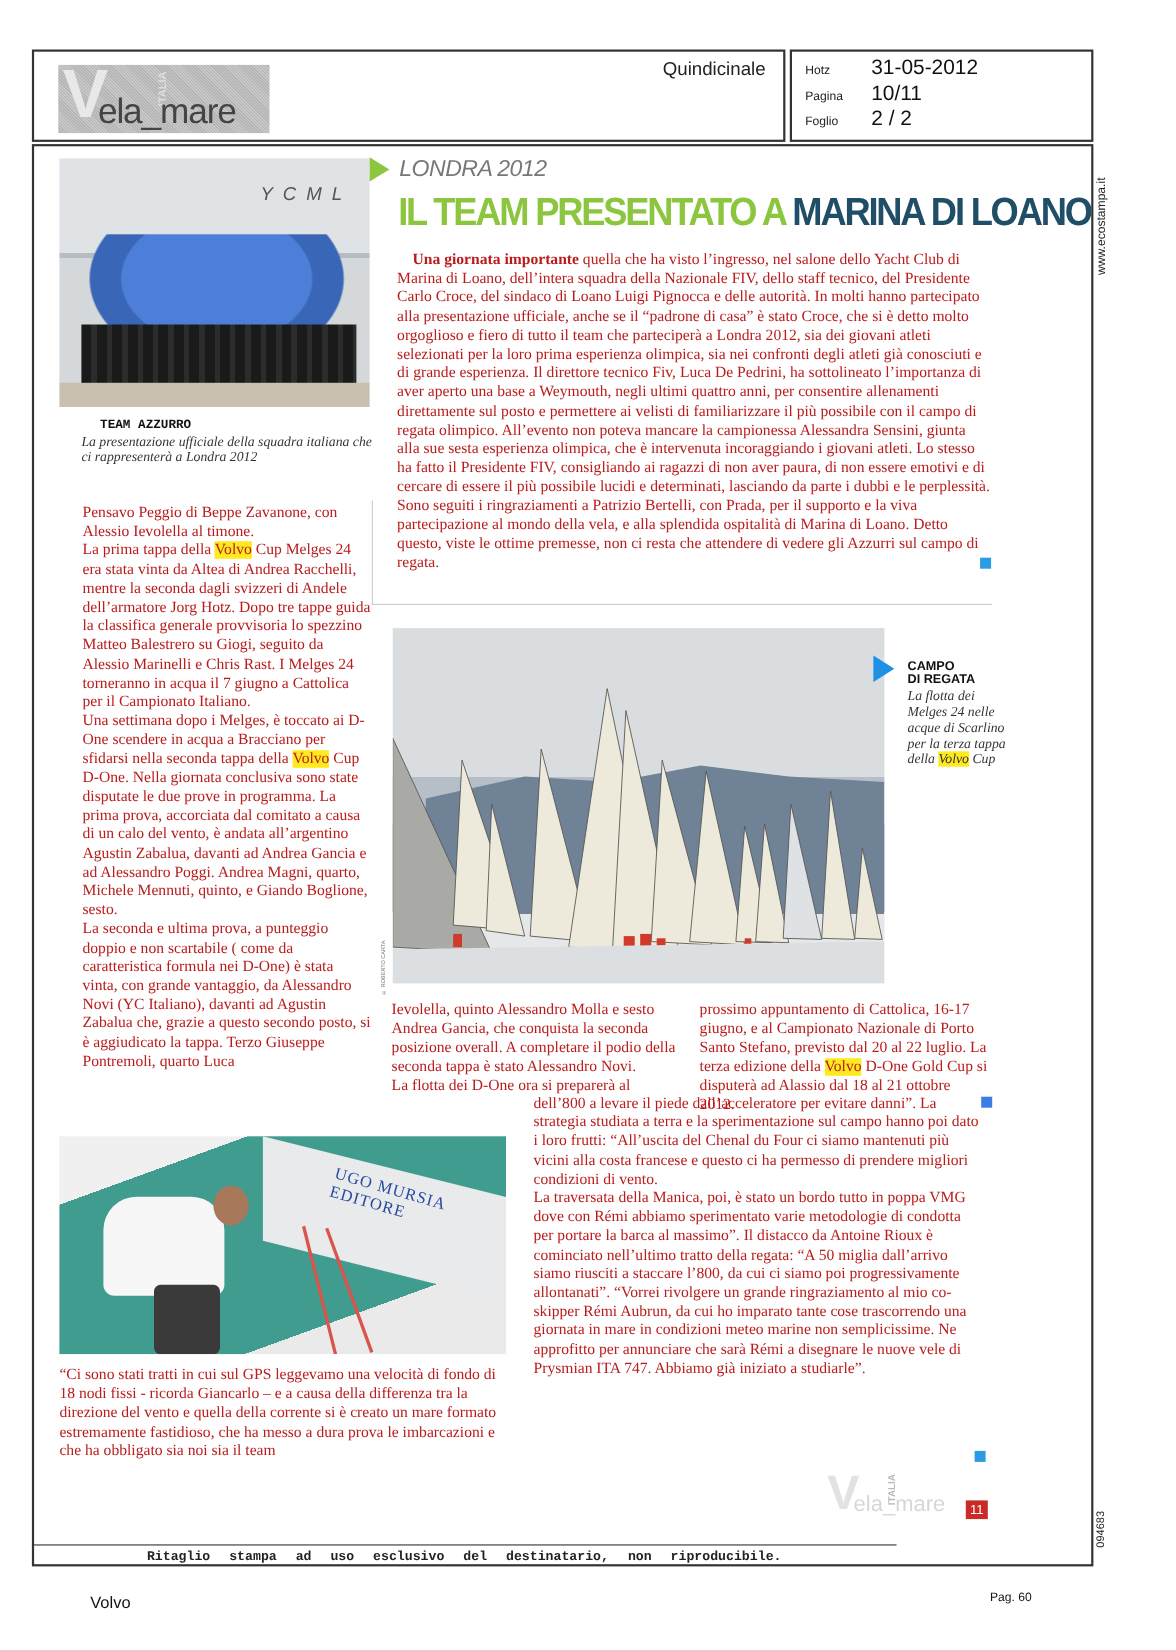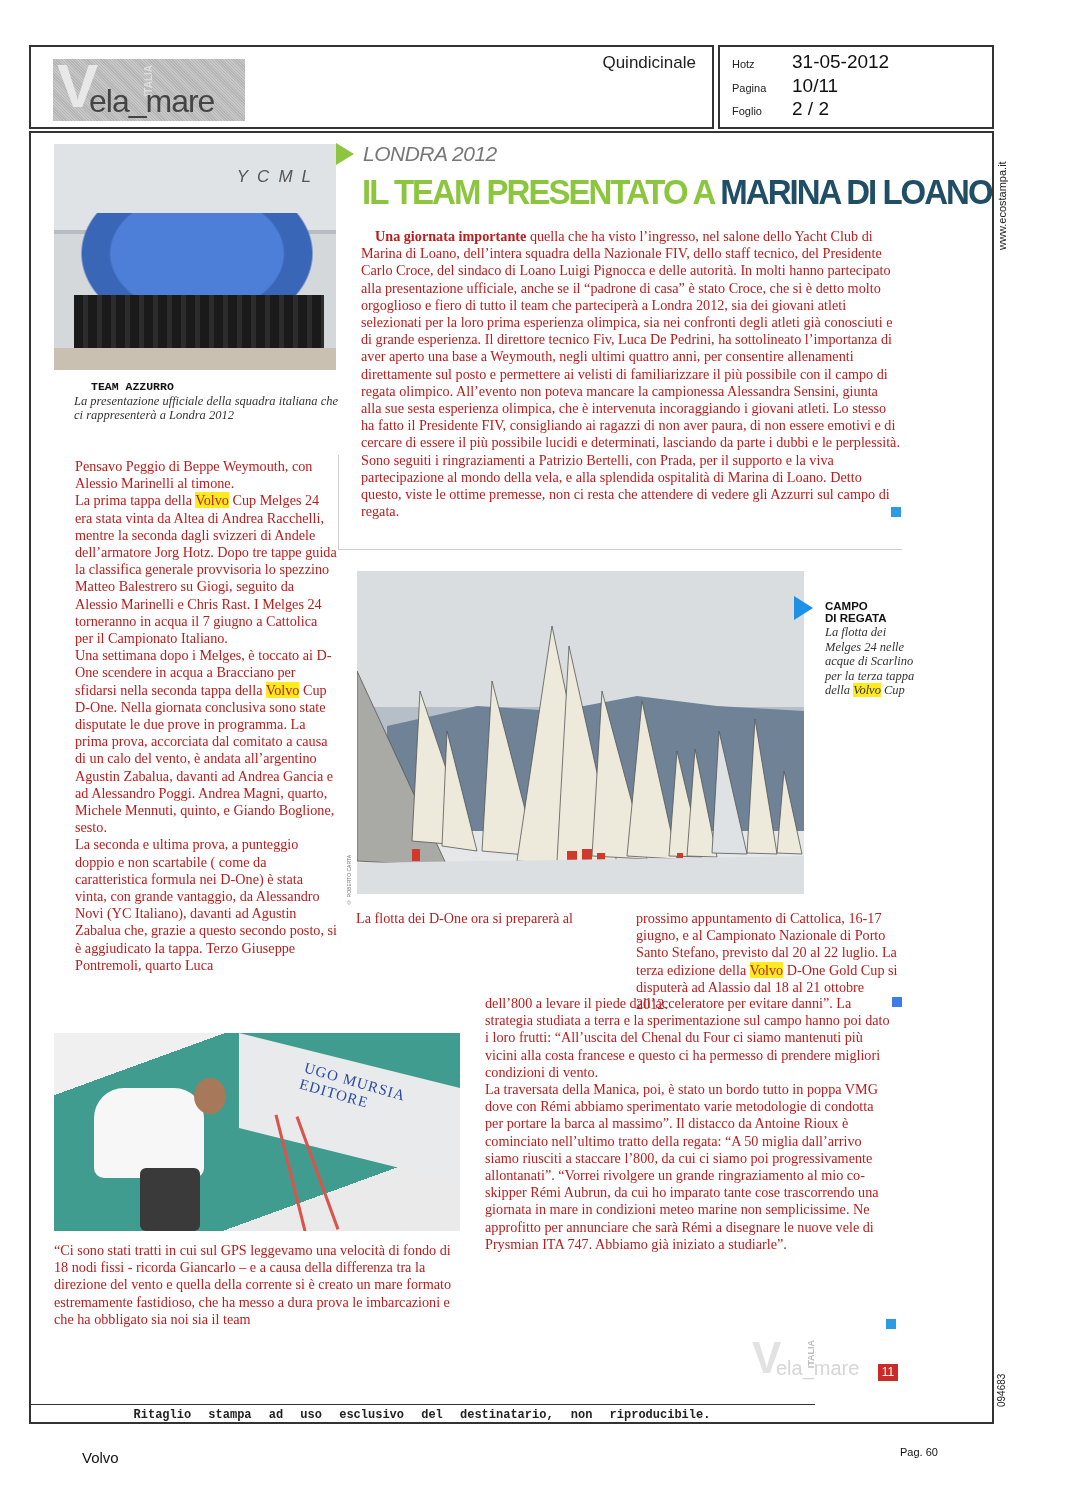--- a/index.html
+++ b/index.html
@@ -142,21 +142,21 @@
 <div class="abs kicker">LONDRA 2012</div>
 <div class="abs headline"><span class="hl-green">IL TEAM PRESENTATO A </span><span class="hl-blue">MARINA DI LOANO</span></div>
 
 <div class="abs txt intro">
   <span class="bold-lead">Una giornata importante</span><span> quella che ha visto l’ingresso, nel salone dello Yacht Club di Marina di Loano, dell’intera squadra della Nazionale FIV, dello staff tecnico, del Presidente Carlo Croce, del sindaco di Loano Luigi Pignocca e delle autorità. In molti hanno partecipato alla presentazione ufficiale, anche se il “padrone di casa” è stato Croce, che si è detto molto orgoglioso e fiero di tutto il team che parteciperà a Londra 2012, sia dei giovani atleti selezionati per la loro prima esperienza olimpica, sia nei confronti degli atleti già conosciuti e di grande esperienza. Il direttore tecnico Fiv, Luca De Pedrini, ha sottolineato l’importanza di aver aperto una base a Weymouth, negli ultimi quattro anni, per consentire allenamenti direttamente sul posto e permettere ai velisti di familiarizzare il più possibile con il campo di regata olimpico. All’evento non poteva mancare la campionessa  Alessandra Sensini, giunta alla sue sesta esperienza olimpica, che è intervenuta incoraggiando i giovani atleti. Lo stesso ha fatto il Presidente FIV, consigliando ai ragazzi di non aver paura, di non essere emotivi e di cercare di essere il più possibile lucidi e determinati, lasciando da parte i dubbi e le perplessità. Sono seguiti i ringraziamenti a Patrizio Bertelli, con Prada, per il supporto e la viva partecipazione al mondo della vela, e alla splendida ospitalità di Marina di Loano. Detto questo, viste le ottime premesse, non ci resta che attendere di vedere gli Azzurri sul campo di regata.</span><span class="endmark" style="float:right;margin-top:4px"></span>
 </div>
 <div class="abs rule-v"></div>
 <div class="abs rule-h"></div>
 
 <div class="abs txt col-left">
-  <p>Pensavo Peggio di Beppe Weymouth, con Alessio Marinelli al timone.</p>
+  <p>Pensavo Peggio di Beppe Zavanone, con Alessio Ievolella al timone.</p>
   <p><span>La prima tappa della </span><span class="hl">Volvo</span><span> Cup Melges 24 era stata vinta da Altea di Andrea Racchelli, mentre la seconda dagli svizzeri di Andele dell’armatore Jorg Hotz. Dopo tre tappe  guida la classifica generale provvisoria lo spezzino Matteo Balestrero su Giogi, seguito da Alessio Marinelli e Chris Rast.  I Melges 24 torneranno in acqua il 7 giugno a Cattolica per il Campionato Italiano.</span></p>
   <p><span>Una settimana dopo i Melges, è toccato ai D-One scendere in acqua a Bracciano per sfidarsi nella seconda tappa della </span><span class="hl">Volvo</span><span> Cup D-One. Nella giornata conclusiva sono state disputate le due prove in programma. La prima prova, accorciata dal comitato a causa di un calo del vento, è andata all’argentino Agustin Zabalua, davanti ad Andrea Gancia e ad Alessandro Poggi. Andrea Magni, quarto, Michele Mennuti, quinto, e Giando Boglione, sesto.</span></p>
   <p>La seconda e ultima prova, a punteggio doppio e non scartabile ( come da caratteristica formula nei D-One) è stata vinta, con grande vantaggio, da Alessandro Novi (YC Italiano), davanti ad Agustin Zabalua che, grazie a questo secondo posto, si è aggiudicato la tappa. Terzo Giuseppe Pontremoli, quarto Luca</p>
 </div>
 
 <div class="abs photo photo-regatta">
   <svg width="447" height="323" viewBox="0 0 447 323">
     <path d="M30 155 L120 135 L200 140 L280 125 L360 135 L447 140 L447 260 L30 260 Z" fill="#6f8296"></path>
     <g fill="#eeeadb" stroke="#555" stroke-width="0.8">
       <path d="M0 100 L0 290 L90 295 Z" fill="#a9aaa6"></path>
@@ -185,20 +185,21 @@
 </div>
 <div class="abs photo-credit">© ROBERTO CARTA</div>
 <div class="abs campo-arrow"></div>
 <div class="abs campo-title">
     <div>CAMPO</div>
     <div>DI REGATA</div>
   </div>
 <div class="abs campo-text"><span>La flotta dei Melges 24 nelle acque di Scarlino per la terza tappa della </span><span class="hl">Volvo</span><span> Cup</span></div>
 
 <div class="abs txt col-mid">
+  <p>Ievolella, quinto Alessandro Molla e sesto Andrea Gancia, che conquista la seconda posizione overall. A completare il podio della seconda tappa è stato Alessandro Novi.</p>
   <p>La flotta dei D-One ora si preparerà al</p>
 </div>
 <div class="abs txt col-right">
   <p><span>prossimo appuntamento di Cattolica, 16-17 giugno, e al Campionato Nazionale di Porto Santo Stefano, previsto dal 20 al 22 luglio. La terza edizione della </span><span class="hl">Volvo</span><span> D-One Gold Cup si disputerà ad Alassio dal 18 al 21 ottobre 2012.</span></p>
 </div>
 <div class="abs endmark" style="left:886px;top:997px;background:#3d7de6"></div>
 
 <div class="abs photo photo-sailor">
   <div class="sail-banner"></div>
   <div class="banner-text">UGO MURSIA EDITORE</div>

